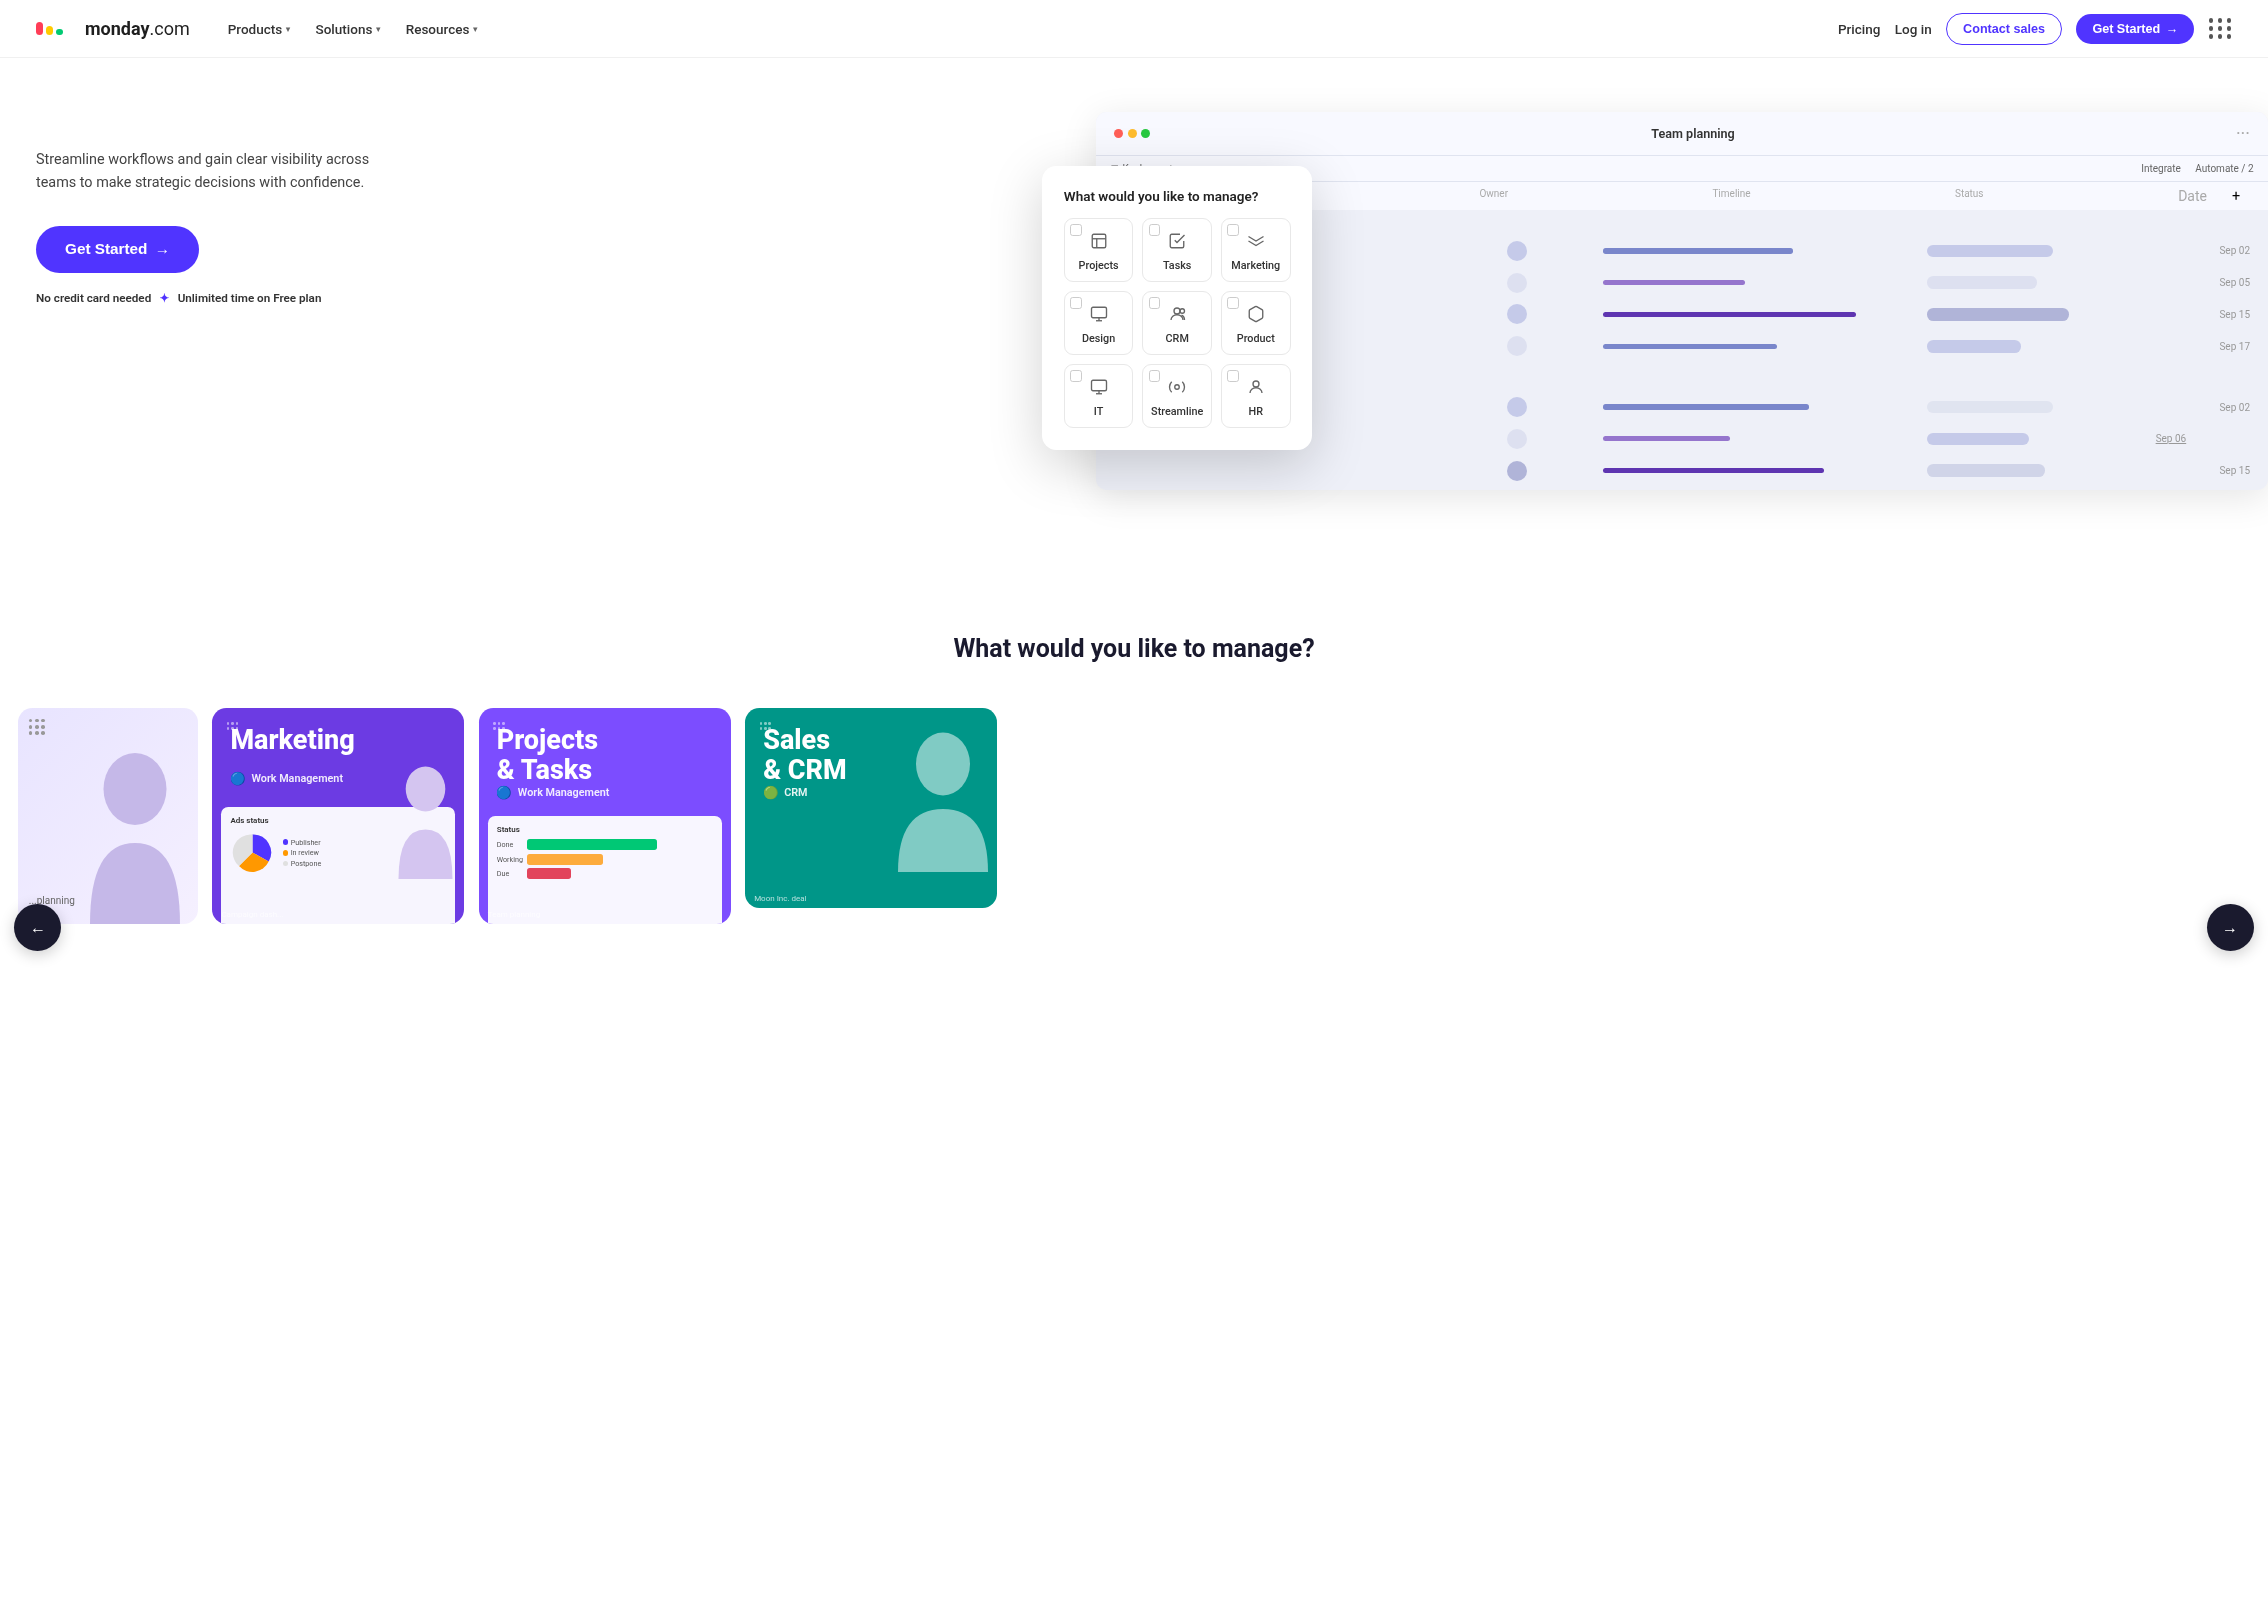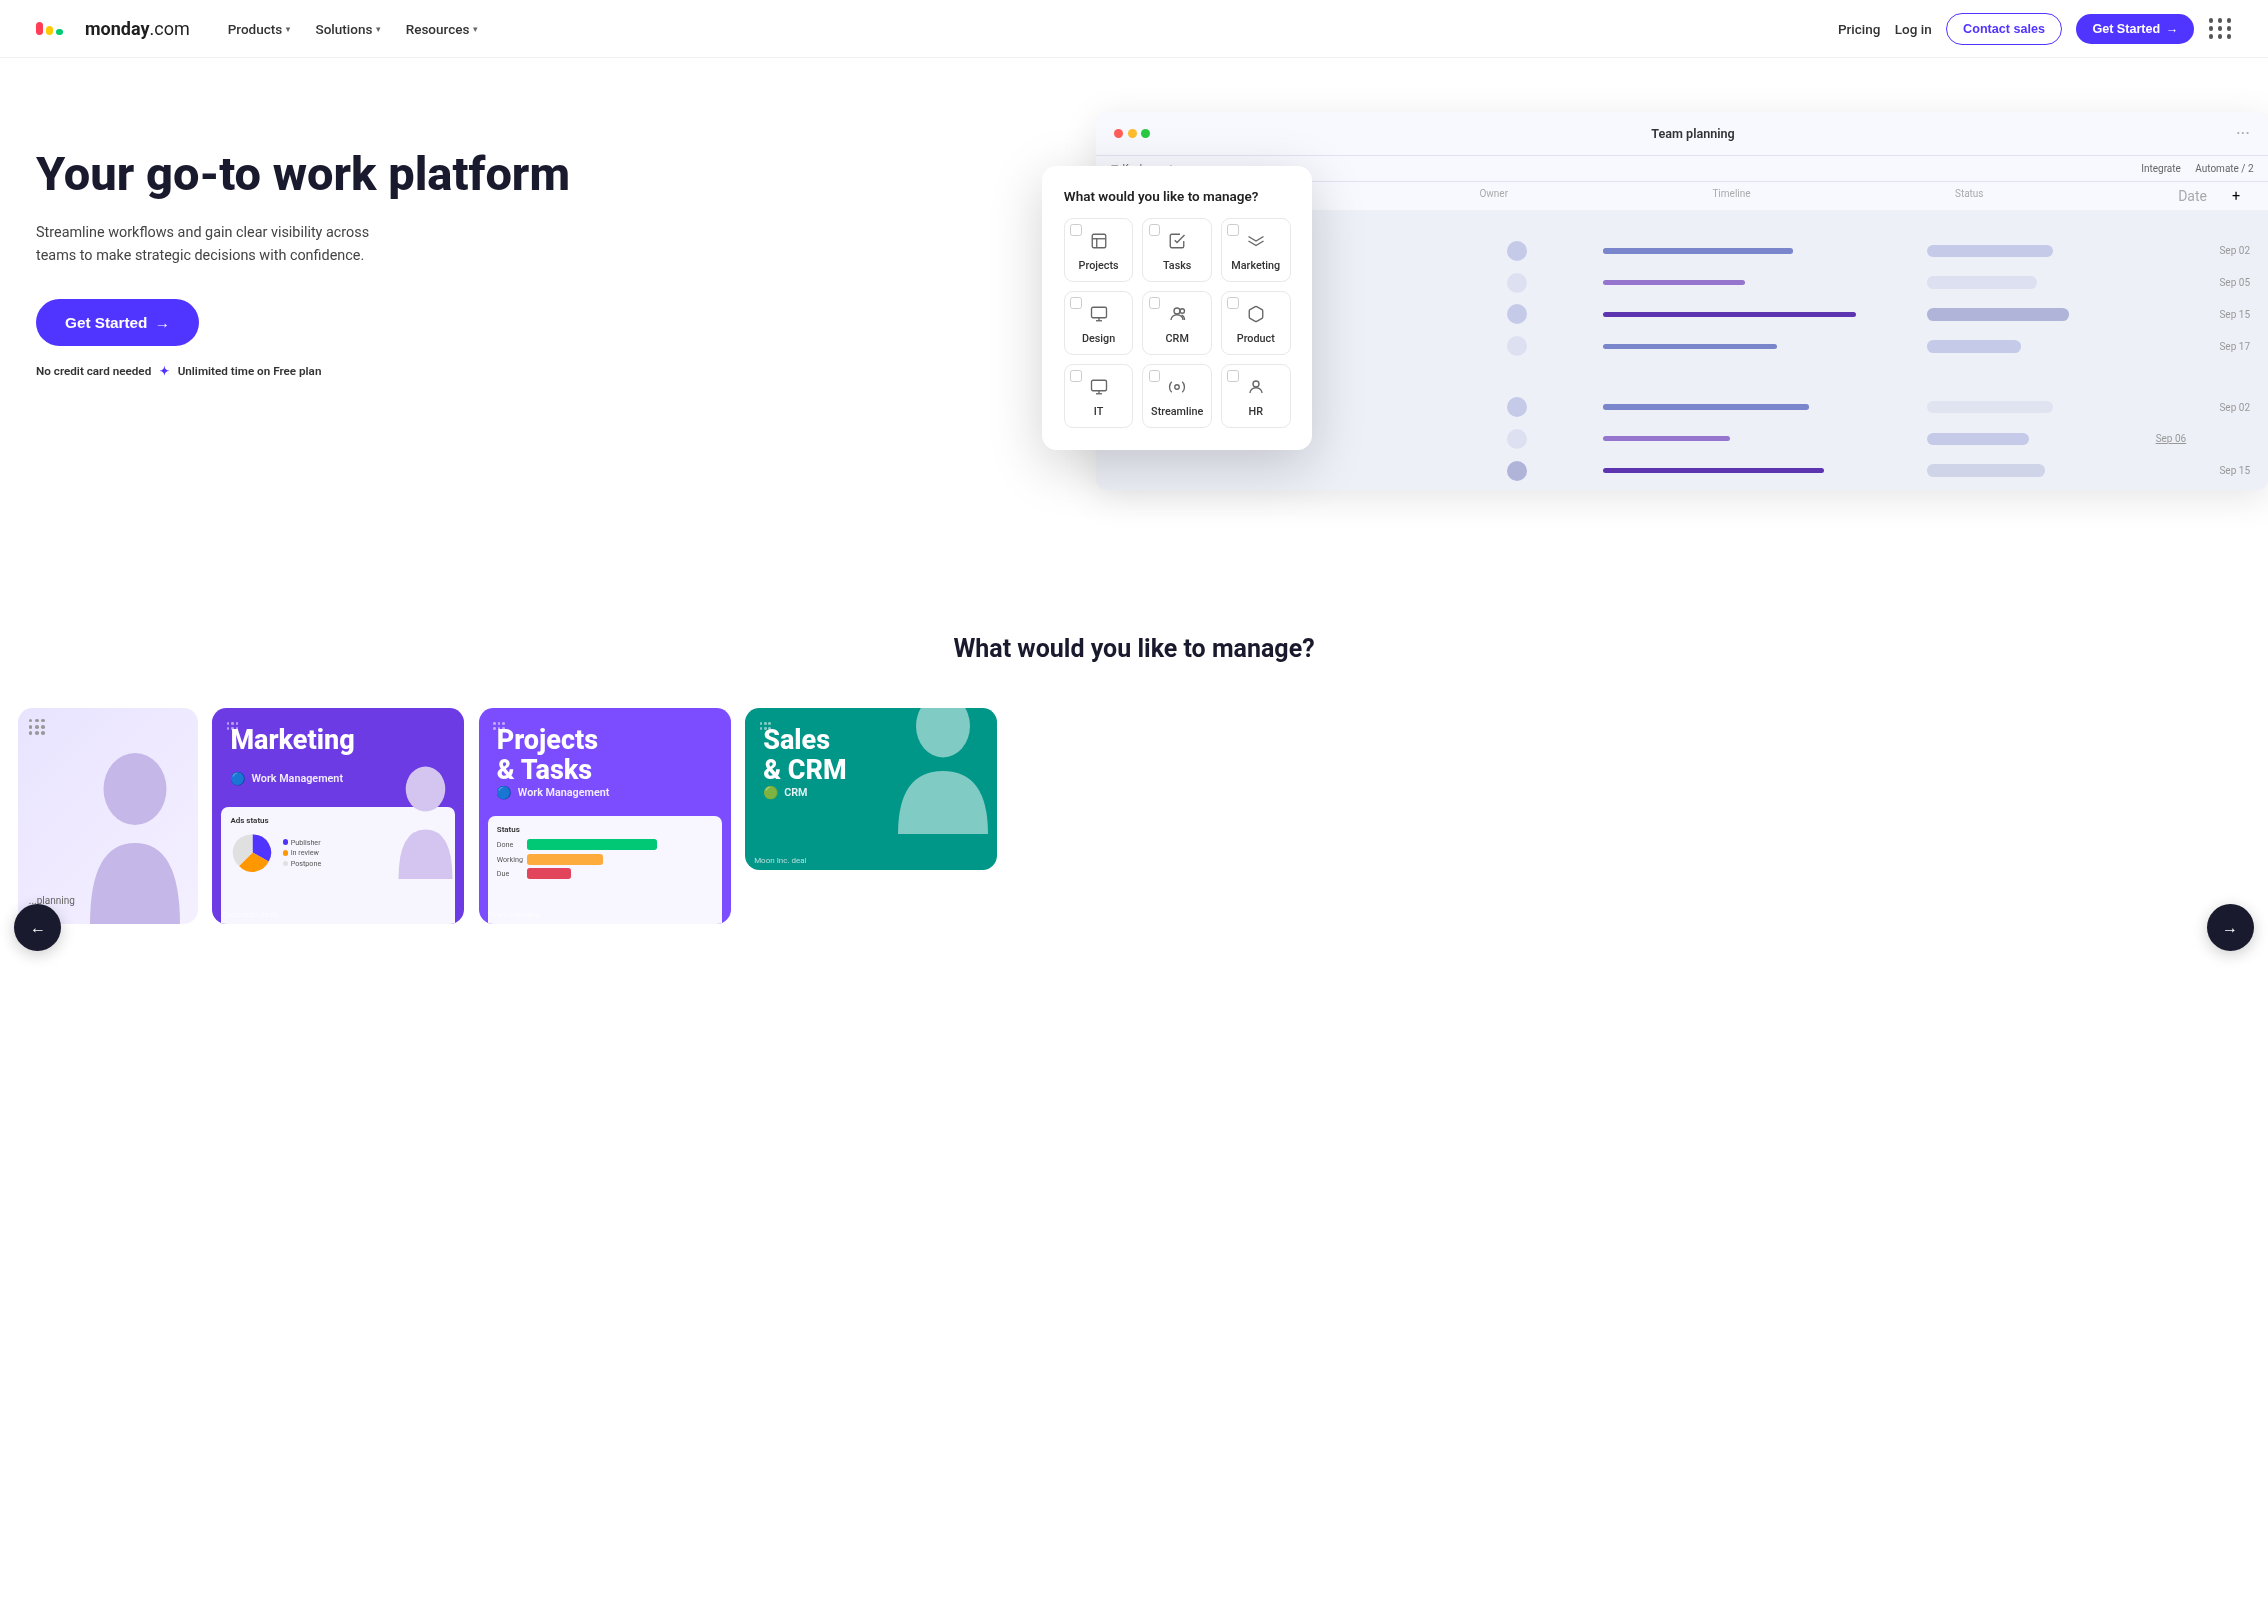--- a/index.html
+++ b/index.html
@@ -170,21 +170,20 @@
       <div class="grid-dot"></div>
       <div class="grid-dot"></div>
       <div class="grid-dot"></div>
     </div>
   </div>
 </nav>
 
 <section class="hero">
 
   <div class="hero-left">
-    <h1 class="hero-title">Your go-to work platform</h1>
     <p class="hero-subtitle">Streamline workflows and gain clear visibility across teams to make strategic decisions with confidence.</p>
     <button class="hero-cta">
       <span>Get Started</span>
       <span>→</span>
     </button>
     <div class="hero-note">
       <span>No credit card needed</span>
       <span style="margin: 0 5.4px; color:#5034ff;">✦</span>
       <span>Unlimited time on Free plan</span>
     </div>
@@ -539,21 +538,21 @@
           </div>
           <div style="display:flex;align-items:center;gap:3.6px;">
             <div style="font-size:7.2px;color:#555;width:27px;">Due</div>
             <div style="height:10.8px;background:#e2445c;border-radius:2.7px;width:20%;"></div>
           </div>
         </div>
       </div>
       <div style="position:absolute;bottom:0;left:9px;font-size:8px;color:rgba(255,255,255,0.7);padding-bottom:5.4px;">Team planning</div>
     </div>
 
-    <div style="flex:0 0 252px; height:162px; border-radius:14.4px; background:#009688; position:relative; overflow:hidden; margin:0 7.2px; cursor:pointer;">
+    <div style="flex:0 0 252px; height:200px; border-radius:14.4px; background:#009688; position:relative; overflow:hidden; margin:0 7.2px; cursor:pointer;">
       <div style="position:absolute;top:14.4px;left:14.4px;">
         <div style="display:grid;grid-template-columns:repeat(3,2.7px);gap:1.8px;">
           <div style="width:2.7px;height:2.7px;background:rgba(255,255,255,0.5);border-radius:50%;"></div>
           <div style="width:2.7px;height:2.7px;background:rgba(255,255,255,0.5);border-radius:50%;"></div>
           <div style="width:2.7px;height:2.7px;background:rgba(255,255,255,0.5);border-radius:50%;"></div>
           <div style="width:2.7px;height:2.7px;background:rgba(255,255,255,0.5);border-radius:50%;"></div>
           <div style="width:2.7px;height:2.7px;background:rgba(255,255,255,0.5);border-radius:50%;"></div>
           <div style="width:2.7px;height:2.7px;background:rgba(255,255,255,0.5);border-radius:50%;"></div>
         </div>
       </div>

